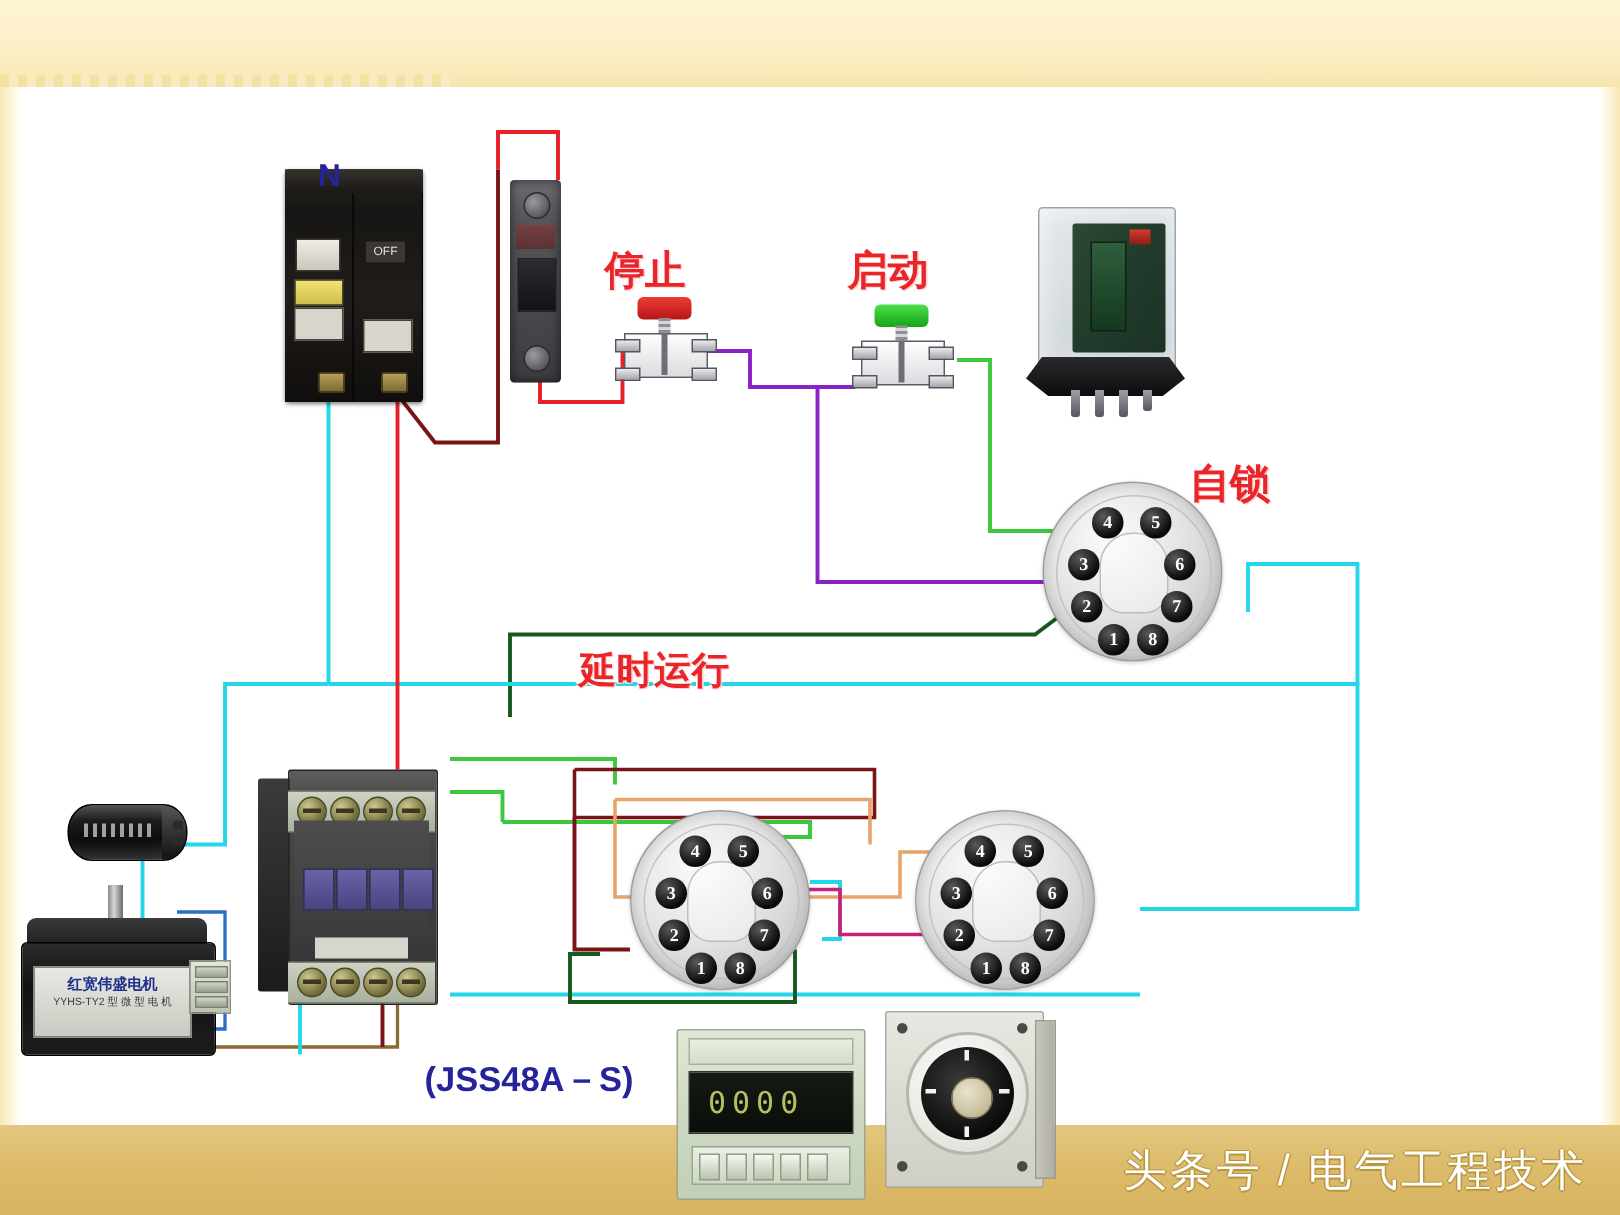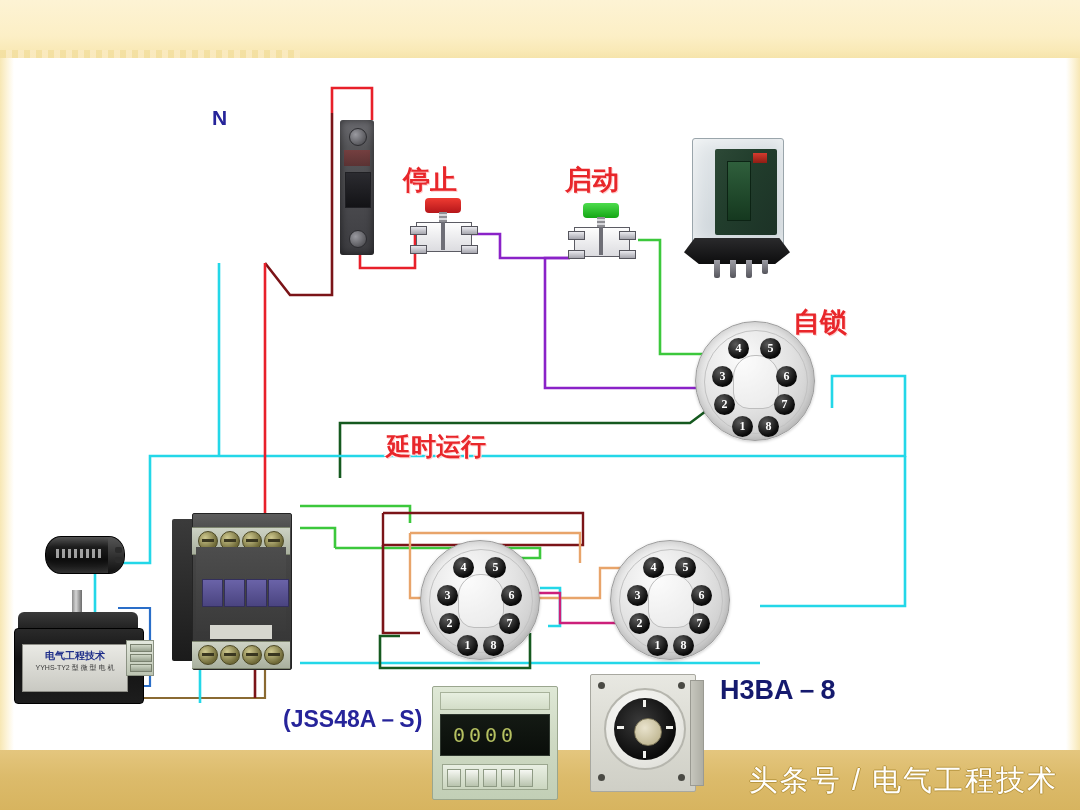--- a/index.html
+++ b/index.html
@@ -170,21 +170,21 @@
   .motor-top{position:absolute;left:10px;top:24px;width:120px;height:24px;border-radius:6px;
     background:linear-gradient(180deg,#3a3a3a,#171717);}
   .motor-shaft{position:absolute;left:64px;top:2px;width:10px;height:30px;
     background:linear-gradient(90deg,#8a8a8a,#d5d5d5 40%,#6a6a6a);}
   .motor-tb{position:absolute;right:4px;top:52px;width:26px;height:34px;
     background:linear-gradient(180deg,#e3e8dd,#bcc4b2);border:1px solid #8b9283;}
   .motor-tb span{position:absolute;left:3px;width:20px;height:6px;
     background:linear-gradient(180deg,#cfd6c6,#9aa391);border:1px solid #79816f;}
 
   
-  .dtimer{width:124px;height:80px;}
+  .dtimer{width:124px;height:80px;margin-left:19px;}
   .dt-body{position:absolute;left:0;top:0;width:124px;height:112px;border-radius:2px;
     background:linear-gradient(180deg,#dfe8d6 0%,#cfdac4 45%,#c2cfb6 100%);border:1px solid #9aa68e;}
   .dt-disp{position:absolute;left:8px;top:28px;width:108px;height:40px;
     background:linear-gradient(180deg,#141a14,#0a0e0a);border:1px solid #2e362e;}
   .dt-digit{position:absolute;top:8px;font-family:"DejaVu Sans Mono",monospace;
     font-size:20px;color:#c8d46a;letter-spacing:4px;left:12px;opacity:.9;}
   .dt-top{position:absolute;left:8px;top:6px;width:108px;height:16px;
     background:linear-gradient(180deg,#e7efe0,#d3ddc8);border:1px solid #a7b29a;}
   .dt-sw{position:absolute;left:10px;top:78px;width:104px;height:24px;
     background:linear-gradient(180deg,#e9efe3,#cbd6c0);border:1px solid #9aa68e;}
@@ -268,20 +268,34 @@
         <polyline points="118,550 150,550 150,628 120,628" stroke="#2a6ec8" stroke-width="2.2"></polyline>
         <polyline points="108,560 132,560 132,618 118,618" stroke="#3cc83c" stroke-width="2.2"></polyline>
         <polyline points="120,640 265,640 265,600" stroke="#8a6a32" stroke-width="2.2"></polyline>
         <polyline points="95,505 95,612" stroke="#23d7e8"></polyline>
 
         <polyline points="255,600 255,640" stroke="#7b1418"></polyline>
         <polyline points="200,600 200,645" stroke="#23d7e8"></polyline>
       </g>
     </svg>
 
+    <div class="part breaker" style="left:190px;top:55px;">
+      <div class="brk-half l">
+        <div class="brk-win"></div>
+        <div class="brk-yel"></div>
+        <div class="brk-gry"></div>
+      </div>
+      <div class="brk-half r">
+        <div class="brk-off">OFF</div>
+        <div class="brk-gry" style="top:100px"></div>
+      </div>
+      <div class="brk-top"></div>
+      <div class="brk-lug" style="left:22px"></div>
+      <div class="brk-lug" style="left:64px"></div>
+    </div>
     <div class="lbl lbl-blue" style="left:212px;top:48px;font-size:21px;">N</div>
 
     <div class="part fuse" style="left:340px;top:62px;">
       <div class="fuse-scr" style="top:8px"></div>
       <div class="fuse-txt"></div>
       <div class="fuse-win"></div>
       <div class="fuse-scr" style="top:110px"></div>
     </div>
 
     <div class="lbl lbl-red" style="left:403px;top:104px;font-size:27px;">停止</div>
@@ -389,21 +403,21 @@
         <div class="cap-lug" style="top:10px"></div>
         <div class="cap-lug" style="top:20px"></div>
       </div>
     </div>
 
     <div class="part motor" style="left:8px;top:530px;">
       <div class="motor-shaft"></div>
       <div class="motor-top"></div>
       <div class="motor-can"></div>
       <div class="motor-lbl">
-        <b>电气工程技术</b>
+        <b>红宽伟盛电机</b>
         <i>YYHS-TY2 型 微 型 电 机</i>
       </div>
       <div class="motor-tb">
         <span style="top:3px"></span>
         <span style="top:13px"></span>
         <span style="top:23px"></span>
       </div>
     </div>
 
     <div class="part dtimer" style="left:432px;top:628px;">
@@ -432,16 +446,15 @@
           <div class="at-mark" style="left:29px;top:53px"></div>
           <div class="at-mark" style="left:3px;top:28px;width:7px;height:3px"></div>
           <div class="at-mark" style="left:52px;top:28px;width:7px;height:3px"></div>
         </div>
       </div>
       <div class="at-hole" style="left:8px;top:8px"></div>
       <div class="at-hole" style="left:88px;top:8px"></div>
       <div class="at-hole" style="left:8px;top:100px"></div>
       <div class="at-hole" style="left:88px;top:100px"></div>
     </div>
-    <div class="lbl lbl-navy" style="left:720px;top:614px;font-size:27px;">H3BA－8</div>
 
   </div>
 </div>
 
 </body></html>

